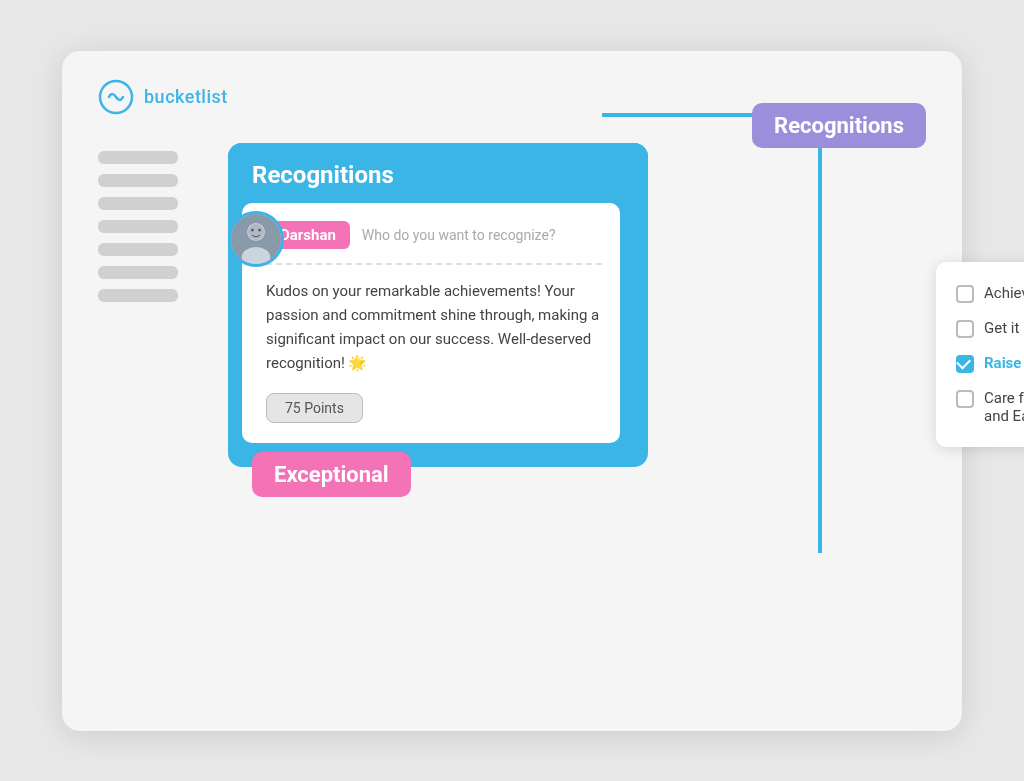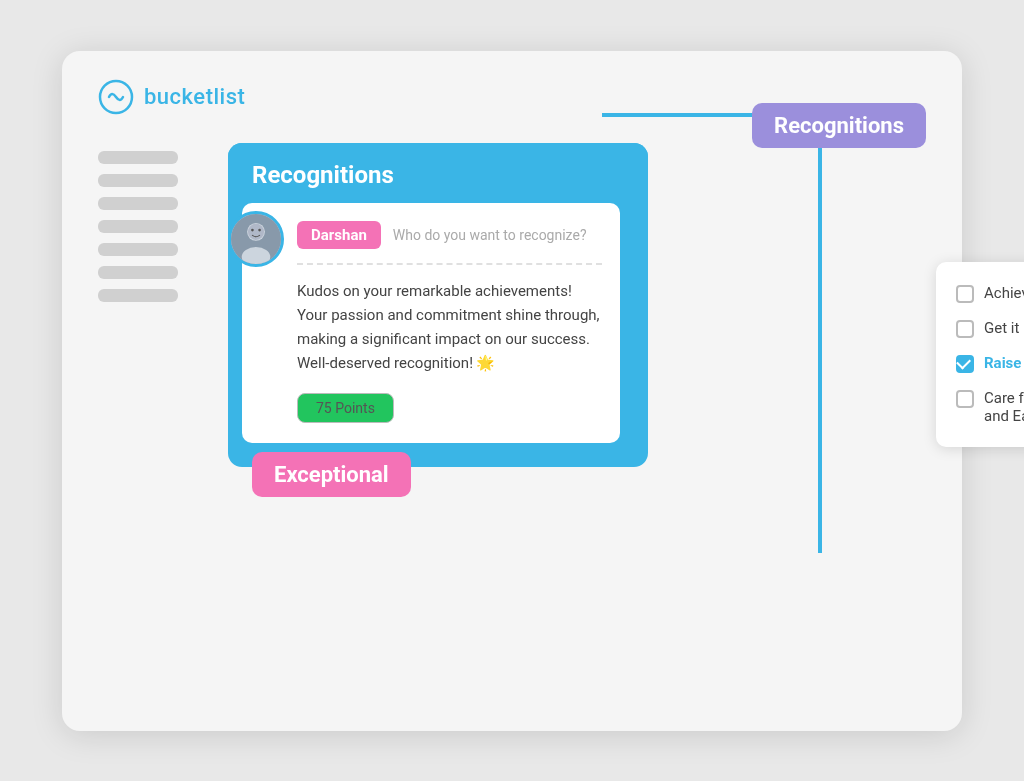--- a/index.html
+++ b/index.html
@@ -29,21 +29,21 @@
       display: flex;
       align-items: center;
       gap: 10px;
       margin-bottom: 28px;
     }
     .logo-icon {
       width: 36px;
       height: 36px;
     }
     .logo-text {
-      font-size: 22px;
+      font-size: 18px;
       color: #3ab5e6;
       font-weight: 500;
       letter-spacing: 0.5px;
     }
 
     
     .sidebar-bars {
       position: absolute;
       left: 36px;
       top: 100px;
@@ -146,21 +146,21 @@
       margin-bottom: 18px;
     }
 
     .points-badge {
       border: 1.5px solid #bbb;
       border-radius: 8px;
       padding: 6px 18px;
       color: #555;
       font-size: 14px;
       display: inline-block;
-      background: #22c55e;
+      background: #e5e5e5;
     }
 
     
     .outstanding-label {
       position: absolute;
       top: 28px;
       right: -10px;
       background: #9b8fdc;
       color: #fff;
       font-size: 22px;
@@ -290,21 +290,21 @@
             <circle cx="28" cy="20" r="10" fill="#ccd5de"></circle>
             <ellipse cx="28" cy="48" rx="16" ry="11" fill="#ccd5de"></ellipse>
 
             <circle cx="28" cy="20" r="9" fill="#b0b8c8"></circle>
             <circle cx="24" cy="18" r="1.5" fill="#555"></circle>
             <circle cx="32" cy="18" r="1.5" fill="#555"></circle>
             <path d="M24 24 Q28 27 32 24" stroke="#555" stroke-width="1.2" fill="none" stroke-linecap="round"></path>
           </svg>
         </div>
 
-        <div class="recognition-form" style="margin-left:0; padding-left:55px;">
+        <div class="recognition-form" style="margin-left:0; padding-left:24px;">
           <div class="form-top-row">
             <span class="name-badge" style="margin-left:0;">Darshan</span>
             <span class="recognize-placeholder">Who do you want to recognize?</span>
           </div>
           <hr class="divider-dashed">
           <p class="kudos-text">Kudos on your remarkable achievements! Your passion and commitment shine through, making a significant impact on our success. Well-deserved recognition! 🌟</p>
           <span class="points-badge">75 Points</span>
         </div>
       </div>
     </div>

